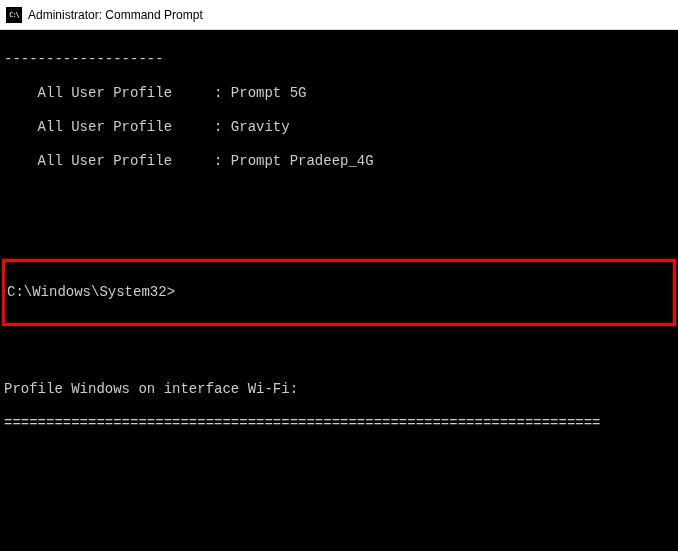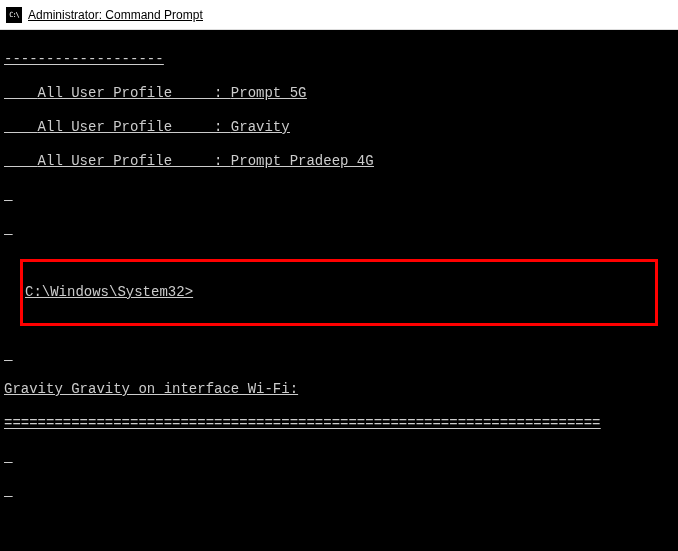--- a/index.html
+++ b/index.html
@@ -1,19 +1,18 @@
 <!DOCTYPE html>
 <html><head>
   <meta charset="utf-8">
   <style>
     * {
       margin: 0;
       padding: 0;
       box-sizing: border-box;
-      text-decoration: underline;
     }
     body {
       font-family: Consolas, "Courier New", monospace;
       background: #000;
       width: 678px;
       height: 551px;
       overflow: hidden;
     }
     .title-bar {
       background: #fff;
@@ -52,21 +51,21 @@
       line-height: 17px;
       white-space: pre;
       padding: 4px 0;
       font-family: Consolas, "Courier New", monospace;
     }
     .output-line {
       padding: 0 4px;
     }
     .highlighted-command {
       border: 3px solid #ff0000;
-      margin: 4px 20px;
+      margin: 4px 2px;
       padding: 5px 2px;
     }
     .prompt-line {
       display: flex;
       flex-wrap: nowrap;
     }
   </style>
 </head>
 <body>
 
@@ -79,21 +78,21 @@
 <div class="output-line">-------------------</div>
 <div class="output-line">    <span>All User Profile</span>     : <span>Prompt 5G</span></div>
 <div class="output-line">    <span>All User Profile</span>     : <span>Gravity</span></div>
 <div class="output-line">    <span>All User Profile</span>     : <span>Prompt Pradeep_4G</span></div>
 <div class="output-line"> </div>
 <div class="output-line"> </div>
 <div class="highlighted-command">
 <div class="prompt-line"><span>C:\Windows\System32&gt;</span></div>
 </div>
 <div class="output-line"> </div>
-<div class="output-line">Gravity Gravity on interface Wi-Fi:</div>
+<div class="output-line">Profile Windows on interface Wi-Fi:</div>
 <div class="output-line">=======================================================================</div>
 <div class="output-line"> </div>
 <div class="output-line"> </div>
 
 
 
 
 
 
 

